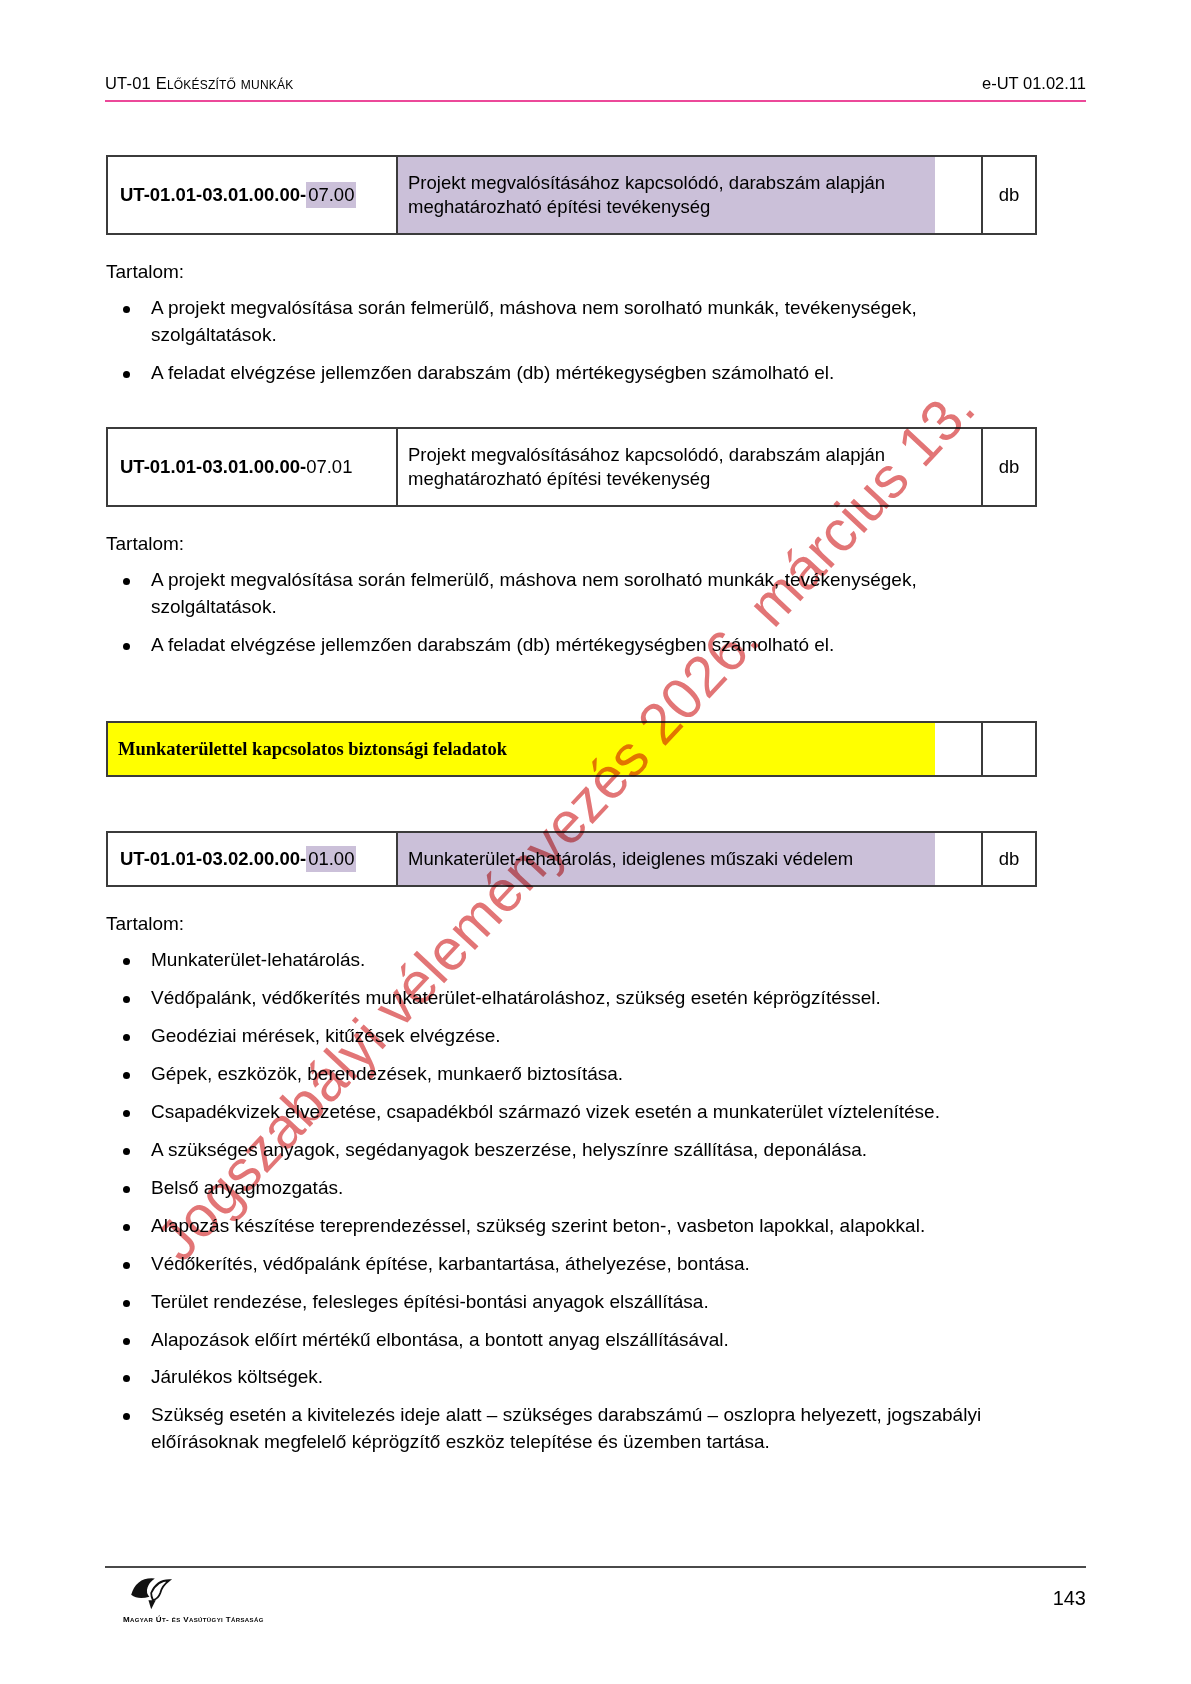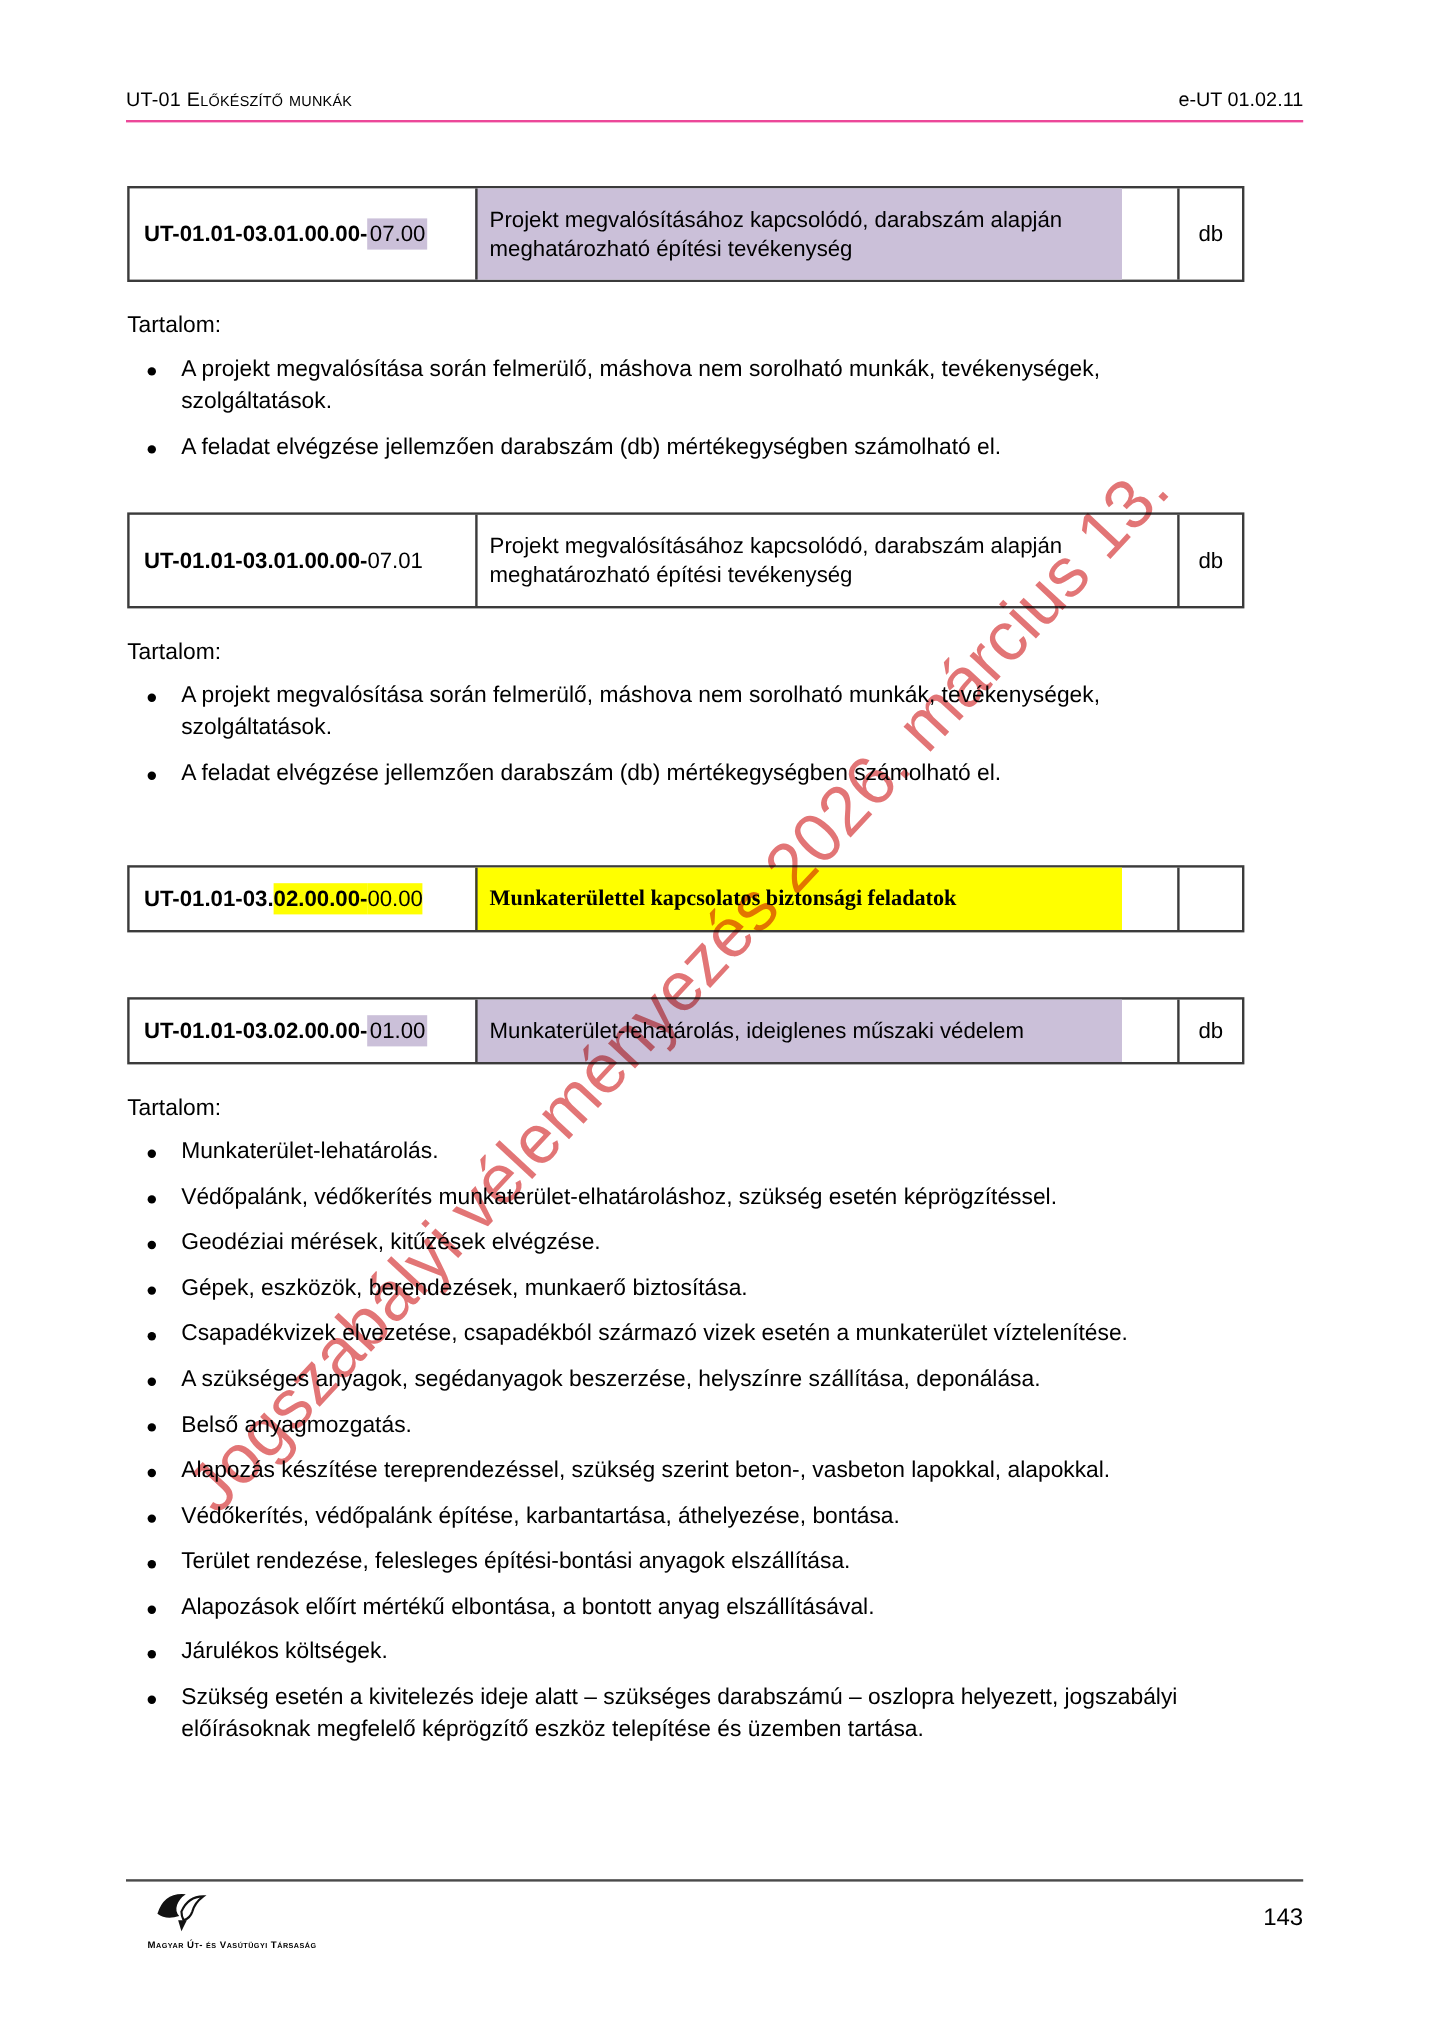--- a/index.html
+++ b/index.html
@@ -112,25 +112,20 @@
       <div class="cell desc">Projekt megvalósításához kapcsolódó, darabszám alapján meghatározható építési tevékenység</div>
       <div class="cell unit">db</div>
     </div>
     <p class="tartalom">Tartalom:</p>
     <ul class="bullets">
       <li>A projekt megvalósítása során felmerülő, máshova nem sorolható munkák, tevékenységek, szolgáltatások.</li>
       <li>A feladat elvégzése jellemzően darabszám (db) mértékegységben számolható el.</li>
     </ul>
 
     <div class="code-row short mt-yellow">
-      <div class="cell code">
-        <span class="bold">UT-01.01-03.</span>
-          <span class="bold hl-yel">02.00.00-</span>
-          <span class="hl-yel">00.00</span>
-      </div>
       <div class="cell desc bg-yel bold">Munkaterülettel kapcsolatos biztonsági feladatok</div>
       <div class="cell unit"></div>
     </div>
 
     <div class="code-row short mt-lav">
       <div class="cell code">
         <span class="bold">UT-01.01-03.02.00.00-</span>
           <span class="hl-lav">01.00</span>
       </div>
       <div class="cell desc bg-lav">Munkaterület-lehatárolás, ideiglenes műszaki védelem</div>

